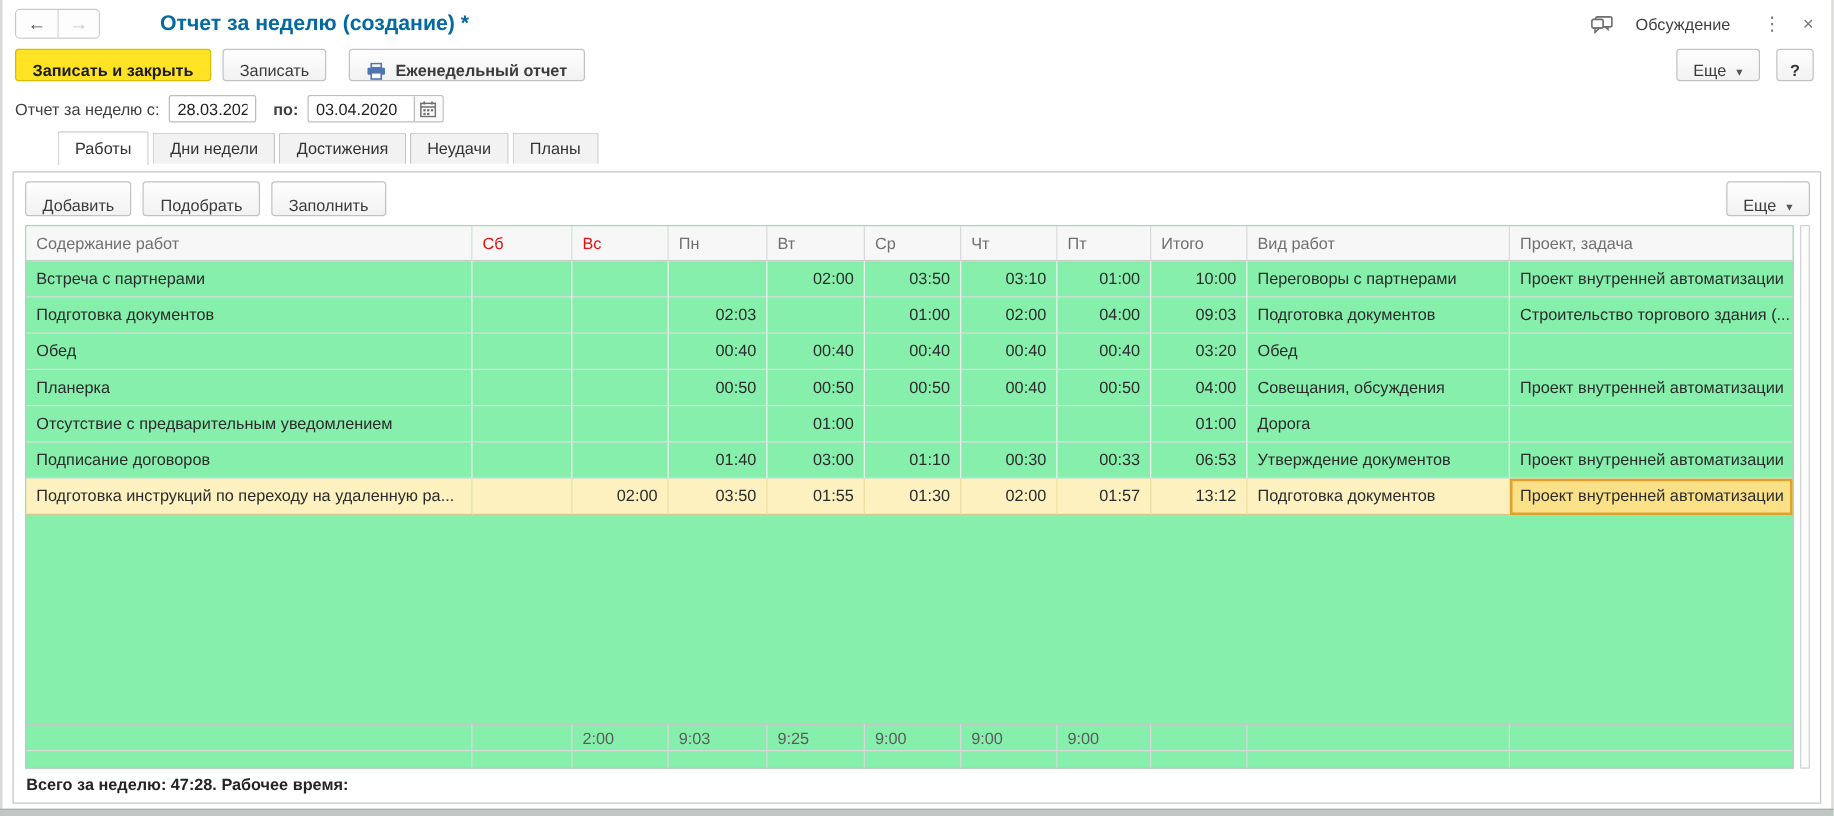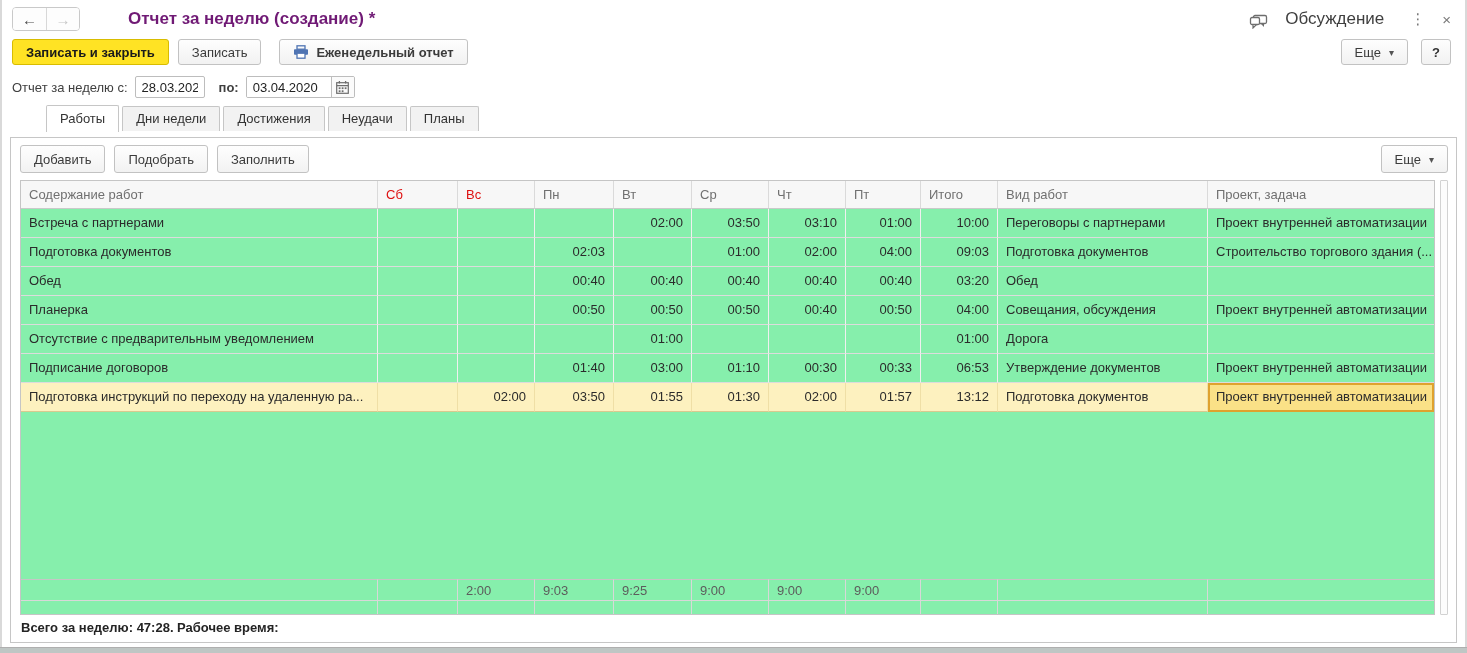--- a/index.html
+++ b/index.html
@@ -18,29 +18,29 @@
     position:absolute; left:0; right:0; bottom:0; height:6px;
     background:#BFC6C4; border-top:1px solid #AFAFAF;
   }
 
   
   .titlebar { display:flex; align-items:center; height:36px; padding:2px 14px 0 10px; }
   .navgroup { display:flex; border:1px solid #C9C9C9; border-radius:4px; overflow:hidden; background:#FDFDFD; }
   .navbtn { width:33px; height:22px; display:flex; align-items:center; justify-content:center;
             font-size:15px; color:#4A4A4A; background:#FDFDFD; cursor:default; }
   .navbtn + .navbtn { border-left:1px solid #D8D8D8; color:#C6C6C6; }
-  .title { font-size:17px; font-weight:bold; color:#701a75; margin:0 0 0 48px; white-space:nowrap; }
+  .title { font-size:17px; font-weight:bold; color:#0369a1; margin:0 0 0 48px; white-space:nowrap; }
   .title-right { margin-left:auto; display:flex; align-items:center; }
-  .disc { display:flex; align-items:flex-end; gap:17px; font-size:17px; color:#3F3F3F; }
+  .disc { display:flex; align-items:flex-start; gap:17px; font-size:13px; color:#3F3F3F; }
   .kebab { font-size:15px; color:#7A7A7A; width:14px; text-align:center; margin-left:26px; letter-spacing:0; }
   .closex { font-size:15px; color:#7A7A7A; margin-left:18px; }
 
   
   .btn {
-    display:inline-flex; align-items:center; gap:7px; height:26px; padding:0 13px;
+    display:inline-flex; align-items:flex-end; gap:7px; height:26px; padding:0 13px;
     background:linear-gradient(#FEFEFE,#F2F2F2); border:1px solid #C2C2C2; border-radius:3px;
     font-size:13px; color:#3B3B3B; white-space:nowrap; cursor:default;
   }
   .btn-primary {
     background:#FFE324; border:1px solid #D8BC00; font-weight:bold; color:#1A1A1A;
   }
   .btn-help { width:30px; padding:0; justify-content:center; font-weight:bold; color:#333; }
   .chev { font-size:10px; color:#555; margin-left:1px; }
 
   .cmdbar { display:flex; align-items:center; padding:3px 14px 4px 10px; gap:9px; }

